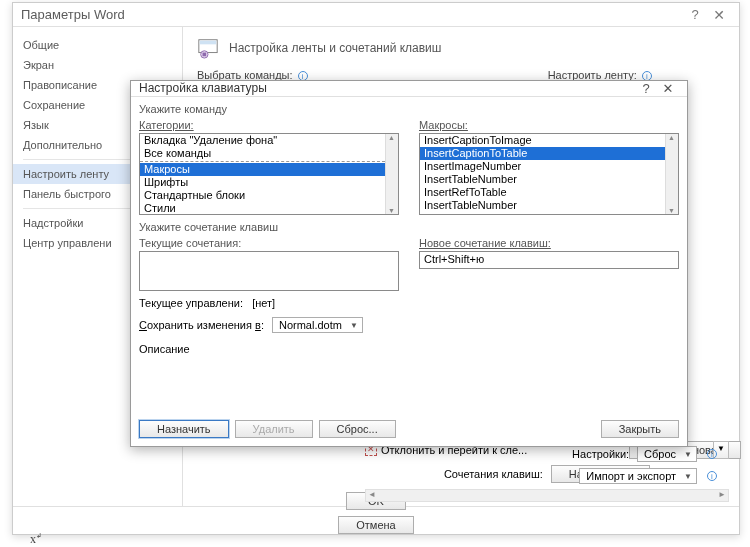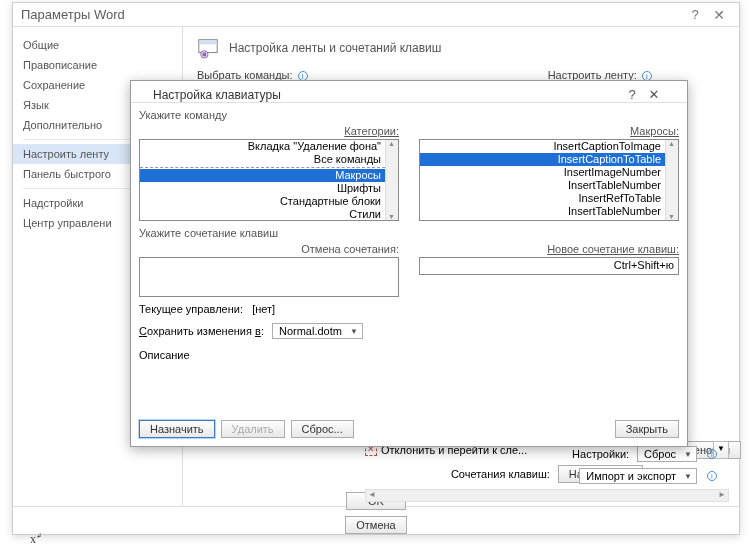--- a/index.html
+++ b/index.html
@@ -26,44 +26,44 @@
 .info-dot { display: inline-block; width: 10px; height: 10px; border: 1px solid #4a90d9; border-radius: 50%; color: #4a90d9; font-size: 8px; text-align: center; line-height: 9px; margin-left: 2px; }
 
 .bottom-area { position: absolute; bottom: 4px; left: 182px; right: 10px; }
 .reject-row { display: flex; align-items: center; gap: 4px; margin-bottom: 6px; }
 .reject-icon { width: 12px; height: 12px; background: #fff; border: 1px dashed #c0504d; position: relative; }
 .reject-icon::after { content: '✕'; color: #c0504d; font-size: 9px; position: absolute; left: 1px; top: -1px; }
 .reject-text { flex: 1; }
 .dropdown-btn { width: 16px; height: 18px; border: 1px solid #bbb; background: linear-gradient(#fff,#eee); text-align: center; line-height: 14px; font-size: 8px; }
 
 .shortcuts-row { display: flex; align-items: center; gap: 8px; margin-bottom: 6px; justify-content: center; }
-.btn { border: 1px solid #adadad; background: linear-gradient(#fdfdfd,#e8e8e8); padding: 2px 10px; color: #333; cursor: pointer; }
+.btn { border: 1px solid #adadad; background: linear-gradient(#fdfdfd,#e8e8e8); padding: 2px 17px; color: #333; cursor: pointer; }
 .btn:disabled, .btn.disabled { color: #aaa; }
 .combo { border: 1px solid #adadad; background: #fff; display: inline-flex; align-items: center; padding: 1px 4px 1px 6px; gap: 8px; }
 .combo .arrow { font-size: 8px; color: #555; }
 
 .right-controls { position: absolute; right: 12px; bottom: 18px; display: flex; flex-direction: column; align-items: flex-end; gap: 6px; }
 .setting-row { display: flex; align-items: center; gap: 8px; }
 
 .scrollbar-h { height: 13px; background: #f0f0f0; border: 1px solid #e0e0e0; position: relative; margin-top: 4px; }
 .scrollbar-h::before { content: '◄'; position: absolute; left: 2px; font-size: 8px; color: #888; top: 0; }
 .scrollbar-h::after { content: '►'; position: absolute; right: 2px; font-size: 8px; color: #888; top: 0; }
 
 .main-footer { height: 28px; border-top: 1px solid #e0e0e0; display: flex; justify-content: flex-end; align-items: center; gap: 6px; padding: 0 10px; flex-direction: column; }
 .rename-btn-wrap { position: absolute; right: -2px; top: 414px; }
 
 
 .modal { position: absolute; top: 80px; left: 130px; width: 558px; height: 367px; background: #fff; border: 1px solid #9a9a9a; box-shadow: 0 3px 12px rgba(0,0,0,0.3); }
-.modal-titlebar { height: 22px; display: flex; align-items: flex-end; padding: 0 22px; border-bottom: 1px solid #e0e0e0; }
+.modal-titlebar { height: 16px; display: flex; align-items: flex-start; padding: 0 8px; border-bottom: 1px solid #e0e0e0; }
 .modal-title { flex: 1; font-size: 12px; color: #333; }
 .modal-help, .modal-close { width: 22px; text-align: center; color: #555; font-size: 13px; cursor: pointer; }
 .modal-body { padding: 4px 8px 6px 8px; }
 
 .section-label { color: #555; margin: 2px 0; }
-.two-col { display: flex; gap: 20px; text-align: right; }
+.two-col { display: flex; gap: 20px; }
 .col { flex: 1; }
 .underline { text-decoration: underline; }
 .listbox { border: 1px solid #8a8a8a; height: 82px; overflow: hidden; position: relative; background: #fff; }
 .listbox-inner { position: absolute; left: 0; right: 13px; top: 0; bottom: 0; }
 .listbox .item { padding: 0 4px; line-height: 13px; white-space: nowrap; }
 .listbox .item.dashed { border-bottom: 1px dashed #999; padding-bottom: 1px; margin-bottom: 1px; }
 .listbox .item.selected { background: #1e6fd6; color: #fff; }
 .listbox-scroll { position: absolute; right: 0; top: 0; bottom: 0; width: 13px; background: #f0f0f0; border-left: 1px solid #ddd; }
 .listbox-scroll::before { content: '▲'; position: absolute; top: 0; left: 2px; font-size: 7px; color: #888; }
 .listbox-scroll::after { content: '▼'; position: absolute; bottom: 0; left: 2px; font-size: 7px; color: #888; }
@@ -85,20 +85,21 @@
 
 <div class="main-window">
   <div class="main-titlebar">
     <span class="main-title">Параметры Word</span>
     <span class="main-help">?</span>
     <span class="main-close">✕</span>
   </div>
   <div class="main-body">
     <div class="sidebar">
       <div class="sidebar-item">Общие</div>
+      <div class="sidebar-item">Экран</div>
       <div class="sidebar-item">Правописание</div>
       <div class="sidebar-item">Сохранение</div>
       <div class="sidebar-item">Язык</div>
       <div class="sidebar-item">Дополнительно</div>
       <hr>
       <div class="sidebar-item selected">Настроить ленту</div>
       <div class="sidebar-item">Панель быстрого</div>
       <hr>
       <div class="sidebar-item">Надстройки</div>
       <div class="sidebar-item">Центр управлени</div>
@@ -206,21 +207,21 @@
           </div>
           <div class="listbox-scroll"></div>
         </div>
       </div>
     </div>
 
     <div class="section-label" style="margin-top:6px;">Укажите сочетание клавиш</div>
 
     <div class="two-col">
       <div class="col">
-        <div class="section-label">Отмена сочетания:</div>
+        <div class="section-label">Текущие сочетания:</div>
         <div class="text-field tall-field"></div>
       </div>
       <div class="col">
         <div class="section-label"><span class="underline">Новое сочетание клавиш:</span></div>
         <div class="text-field">Ctrl+Shift+ю</div>
       </div>
     </div>
 
     <div class="assign-row">
       <span>Текущее управлени:</span>&nbsp;&nbsp;

